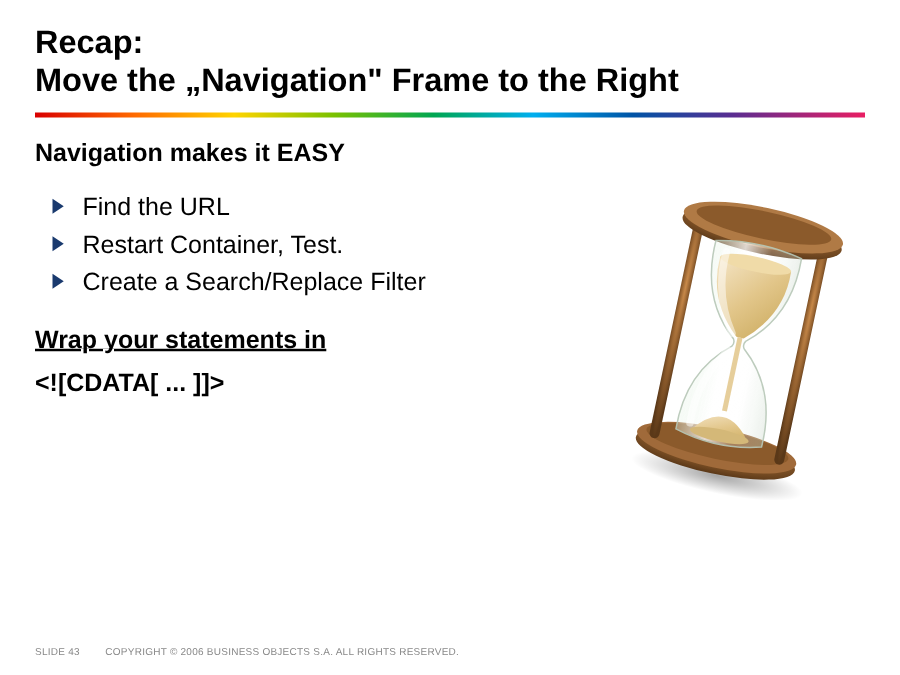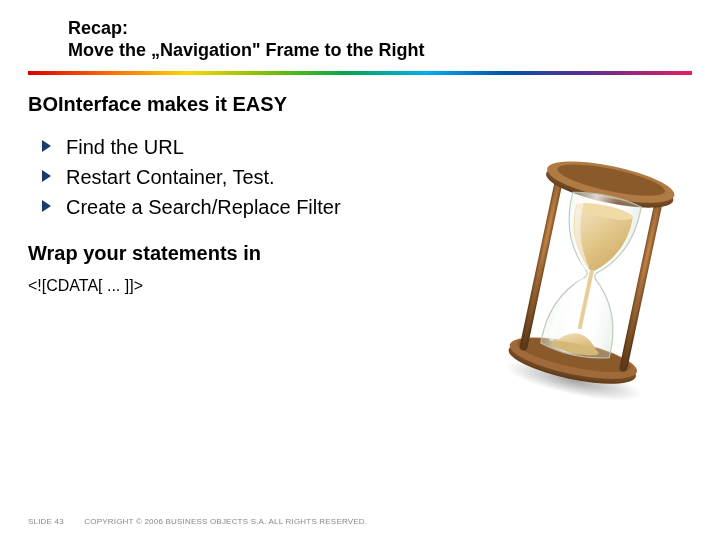--- a/index.html
+++ b/index.html
@@ -10,26 +10,25 @@
     background: #fff;
     position: relative;
     overflow: hidden;
   }
   .slide {
     padding: 18px 28px 0 28px;
     height: 100%;
     position: relative;
   }
   .title {
-    font-size: 18px;
+    font-size: 26px;
     font-weight: bold;
     color: #000;
     line-height: 1.2;
     margin-bottom: 10px;
-    margin-left: 40px;
   }
   .rainbow-bar {
     height: 4px;
     width: 100%;
     background: linear-gradient(to right,
       #d90000 0%, #ff6a00 12%, #ffd400 24%, #7ac100 36%,
       #00a651 48%, #00aeef 60%, #0054a6 72%, #5a2d91 84%, #e91e63 100%);
     margin-bottom: 18px;
   }
   .subtitle {
@@ -58,24 +57,25 @@
     height: 0;
     border-top: 6px solid transparent;
     border-bottom: 6px solid transparent;
     border-left: 9px solid #1a3a6e;
   }
   .wrap-heading {
     font-size: 20px;
     font-weight: bold;
     color: #000;
     margin-bottom: 12px;
+    text-decoration: underline;
   }
   .cdata {
-    font-size: 16px;
-    font-weight: normal;
+    font-size: 20px;
+    font-weight: bold;
     color: #000;
   }
   .hourglass {
     position: absolute;
     right: 34px;
     top: 150px;
     width: 190px;
     height: 250px;
   }
   .footer {
@@ -96,21 +96,21 @@
 
 <div class="slide">
 
   <div class="title">
     <span>Recap:</span><br>
     <span>Move the „Navigation" Frame to the Right</span>
   </div>
 
   <div class="rainbow-bar"></div>
 
-  <div class="subtitle">BOInterface makes it EASY</div>
+  <div class="subtitle">Navigation makes it EASY</div>
 
   <ul class="bullets">
     <li>
       <span class="bullet-arrow"></span>
       <span>Find the URL</span>
     </li>
     <li>
       <span class="bullet-arrow"></span>
       <span>Restart Container, Test.</span>
     </li>

